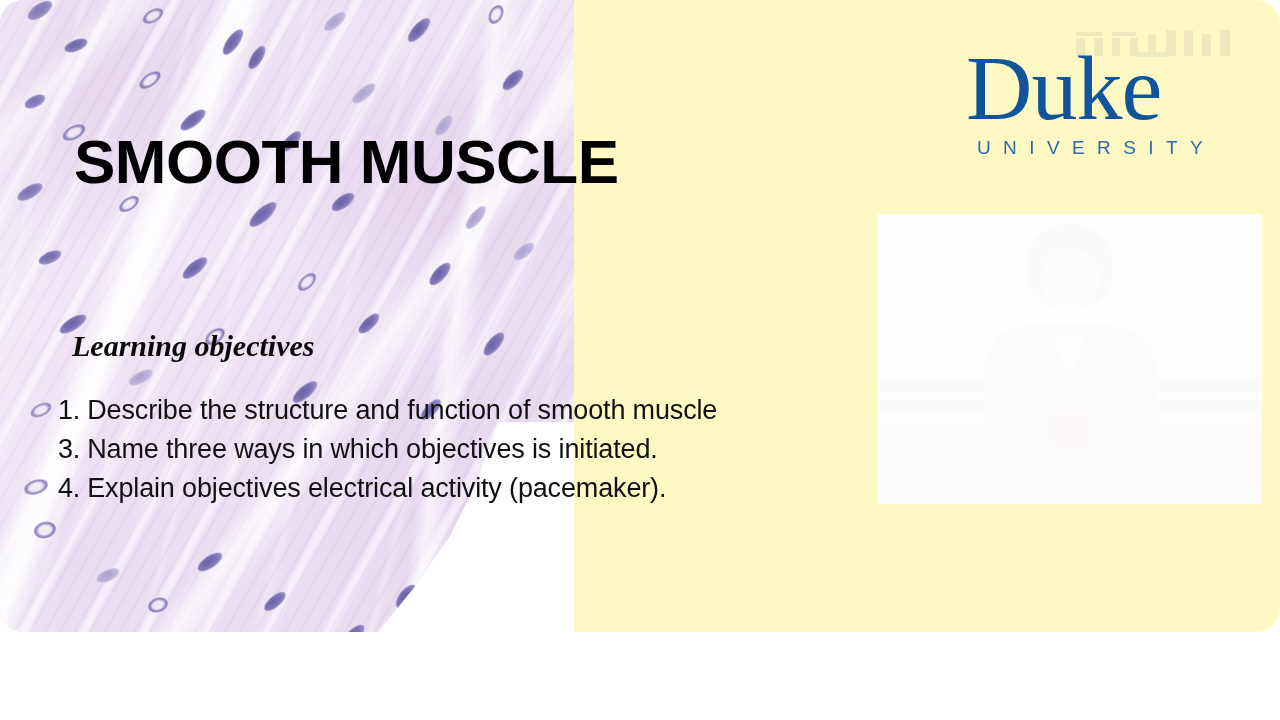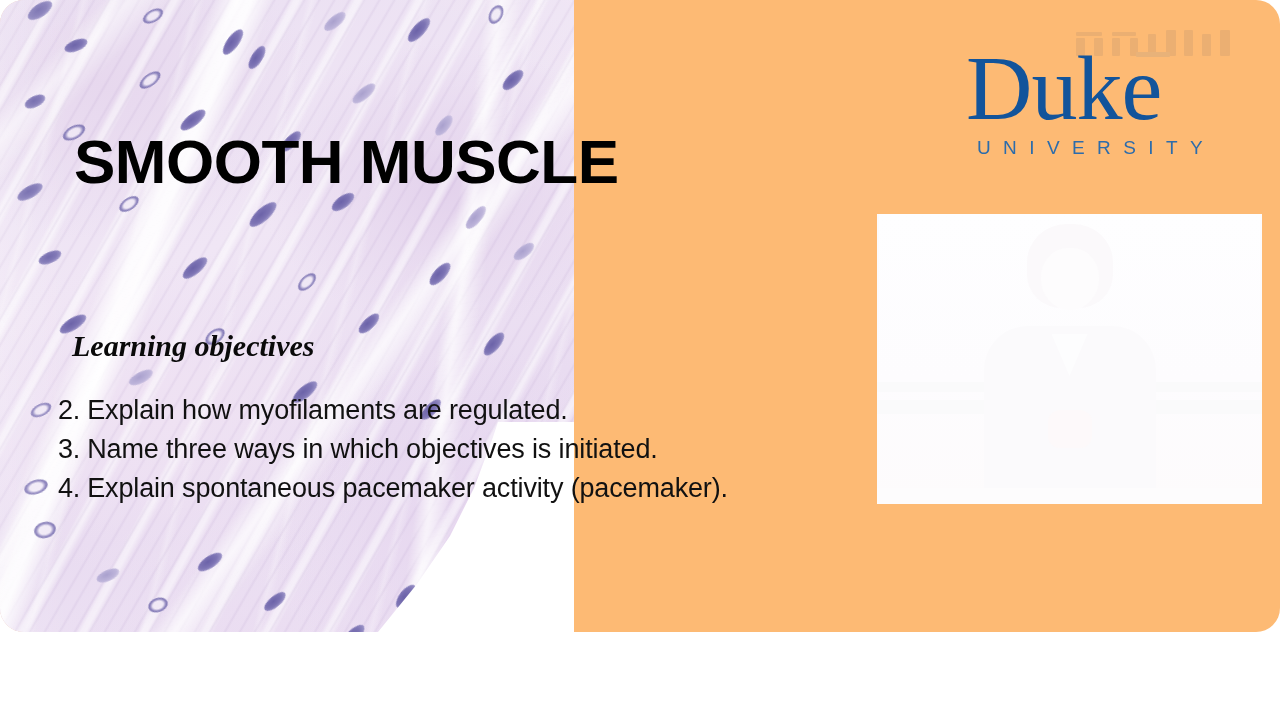--- a/index.html
+++ b/index.html
@@ -9,21 +9,21 @@
     background: #ffffff;
   }
   body {
     font-family: "Liberation Sans", sans-serif;
   }
 
   #slide {
     position: relative;
     width: 1280px;
     height: 632px;
-    background: #fdba74;
+    background: #fef9c3;
     overflow: hidden;
     border-radius: 24px;
   }
 
   
   #histology {
     position: absolute;
     left: 0;
     top: 0;
     width: 574px;
@@ -379,27 +379,27 @@
     <div class="vignette"></div>
     <div class="wedge"></div>
   </div>
 
   <div id="slide-title">SMOOTH MUSCLE</div>
 
   <div id="objectives-heading">Learning objectives</div>
 
   <ul id="objectives-list">
     <li>
-      <span class="num">2.</span><span>Explain how myofilaments are regulated.</span>
+      <span class="num">1.</span><span>Describe the structure and function of smooth muscle</span>
     </li>
     <li>
       <span class="num">3.</span><span>Name three ways in which objectives is initiated.</span>
     </li>
     <li>
-      <span class="num">4.</span><span>Explain spontaneous pacemaker activity (pacemaker).</span>
+      <span class="num">4.</span><span>Explain objectives electrical activity (pacemaker).</span>
     </li>
   </ul>
 
   <div id="logo-watermark">
     <div class="wm-bar" style="left:2px;   top:6px;  width:26px; height:4px;"></div>
     <div class="wm-bar" style="left:2px;   top:12px; width:9px;  height:18px;"></div>
     <div class="wm-bar" style="left:20px;  top:12px; width:9px;  height:18px;"></div>
     <div class="wm-bar" style="left:38px;  top:6px;  width:24px; height:4px;"></div>
     <div class="wm-bar" style="left:38px;  top:12px; width:8px;  height:18px;"></div>
     <div class="wm-bar" style="left:56px;  top:12px; width:8px;  height:18px;"></div>

